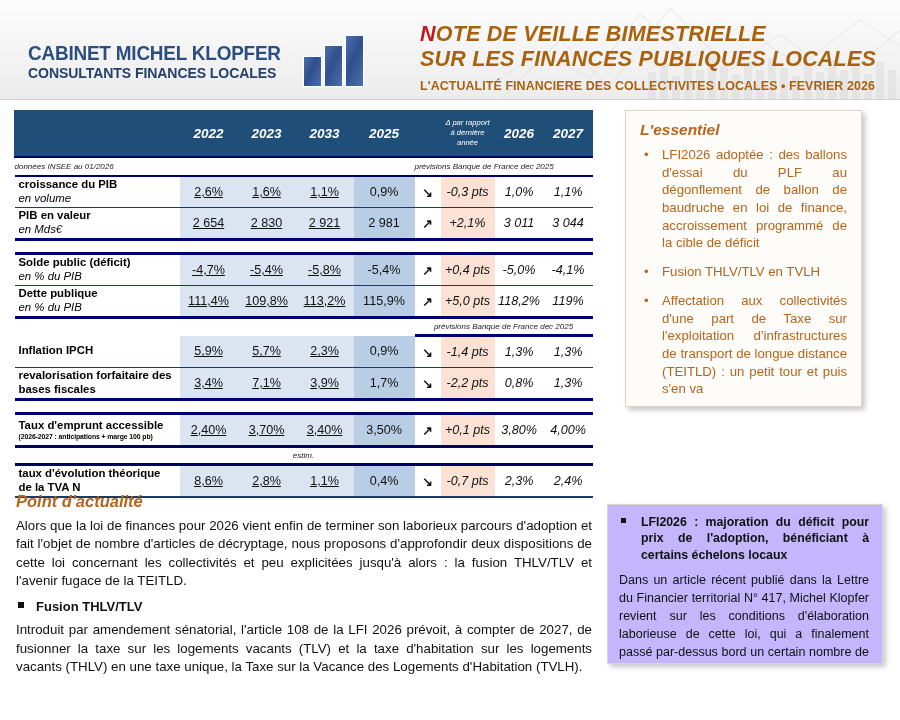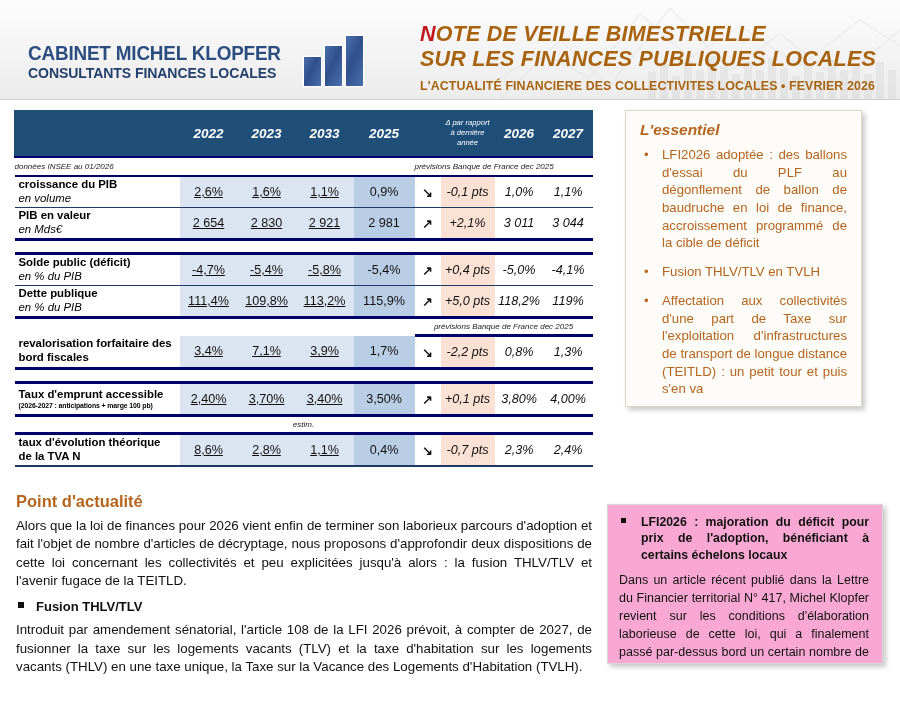--- a/index.html
+++ b/index.html
@@ -143,39 +143,39 @@
   .ess-list li:last-child{margin-bottom:0;}
   .ess-list li .bul{
     position:absolute;left:6px;top:0;font-size:13px;color:#b5651d;
   }
 
   
   .pa{
     position:absolute;left:16px;top:492px;width:576px;
   }
   .pa h2{
-    margin:0 0 6px 0;font-size:16.5px;font-weight:bold;
+    margin:0 0 6px 0;font-size:16.5px;font-style:italic;font-weight:bold;
     color:#b5651d;
   }
   .pa p{
     margin:0 0 9px 0;font-size:13.3px;line-height:1.38;color:#111;
     text-align:justify;text-justify:inter-word;
   }
   .pa h3{
     margin:9px 0 7px 0;font-size:13px;font-weight:bold;color:#111;
     position:relative;padding-left:20px;
   }
   .pa h3 .sq{
     position:absolute;left:2px;top:3px;width:6px;height:6px;background:#111;
   }
 
   
   .lfibox{
     position:absolute;left:607px;top:504px;width:276px;height:160px;
-    background:#f9a8d4;border:1px solid #d8d8d8;
+    background:#c4b5fd;border:1px solid #d8d8d8;
     box-shadow:3px 3px 5px rgba(0,0,0,.22);
     padding:9px 13px 0 11px;box-sizing:border-box;overflow:hidden;
   }
   .lfibox h3{
     margin:0 0 9px 0;font-size:12.3px;font-weight:bold;color:#111;
     line-height:1.33;position:relative;padding-left:22px;
     text-align:justify;
   }
   .lfibox h3 .sq{
     position:absolute;left:2px;top:4px;width:5px;height:5px;background:#111;
@@ -281,21 +281,21 @@
       <tr class="drow">
         <td class="lbl">
           <b>croissance du PIB</b><br>
           <i>en volume</i>
         </td>
         <td class="c-hist">2,6%</td>
         <td class="c-hist">1,6%</td>
         <td class="c-hist">1,1%</td>
         <td class="c-cur">0,9%</td>
         <td class="c-arrow arrow-dn-r">↘</td>
-        <td class="c-delta">-0,1 pts</td>
+        <td class="c-delta">-0,3 pts</td>
         <td class="c-fc">1,0%</td>
         <td class="c-fc">1,1%</td>
       </tr>
 
       <tr class="drow grp-end">
         <td class="lbl">
           <b>PIB en valeur</b><br>
           <i>en Mds€</i>
         </td>
         <td class="c-hist">2 654</td>
@@ -340,25 +340,38 @@
         <td class="c-delta">+5,0 pts</td>
         <td class="c-fc">118,2%</td>
         <td class="c-fc">119%</td>
       </tr>
 
       <tr class="mini-note">
         <td colspan="5"></td>
         <td class="bdr" colspan="4">prévisions Banque de France dec 2025</td>
       </tr>
 
+      <tr class="drow">
+        <td class="lbl">
+          <b>Inflation IPCH</b>
+        </td>
+        <td class="c-hist">5,9%</td>
+        <td class="c-hist">5,7%</td>
+        <td class="c-hist">2,3%</td>
+        <td class="c-cur">0,9%</td>
+        <td class="c-arrow arrow-dn-g">↘</td>
+        <td class="c-delta">-1,4 pts</td>
+        <td class="c-fc">1,3%</td>
+        <td class="c-fc">1,3%</td>
+      </tr>
 
       <tr class="drow grp-end">
         <td class="lbl">
           <b>revalorisation forfaitaire des</b><br>
-          <b>bord fiscales</b>
+          <b>bases fiscales</b>
         </td>
         <td class="c-hist">3,4%</td>
         <td class="c-hist">7,1%</td>
         <td class="c-hist">3,9%</td>
         <td class="c-cur">1,7%</td>
         <td class="c-arrow arrow-dn-r">↘</td>
         <td class="c-delta">-2,2 pts</td>
         <td class="c-fc">0,8%</td>
         <td class="c-fc">1,3%</td>
       </tr>

